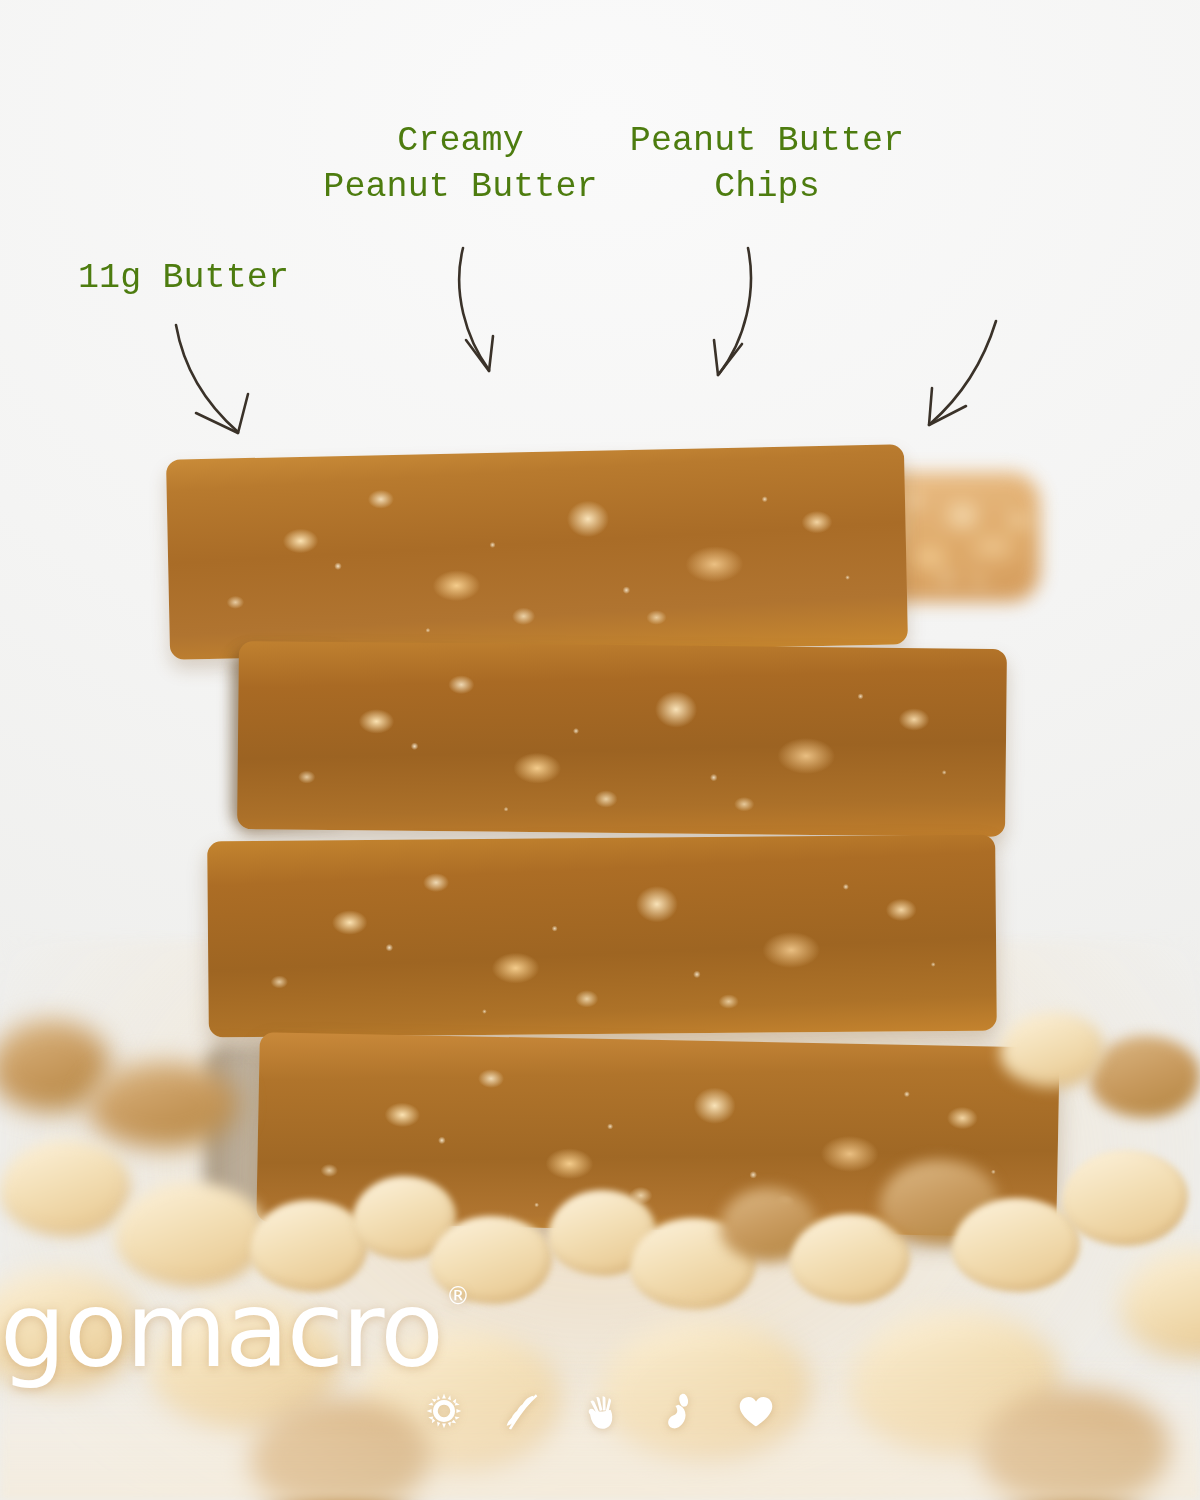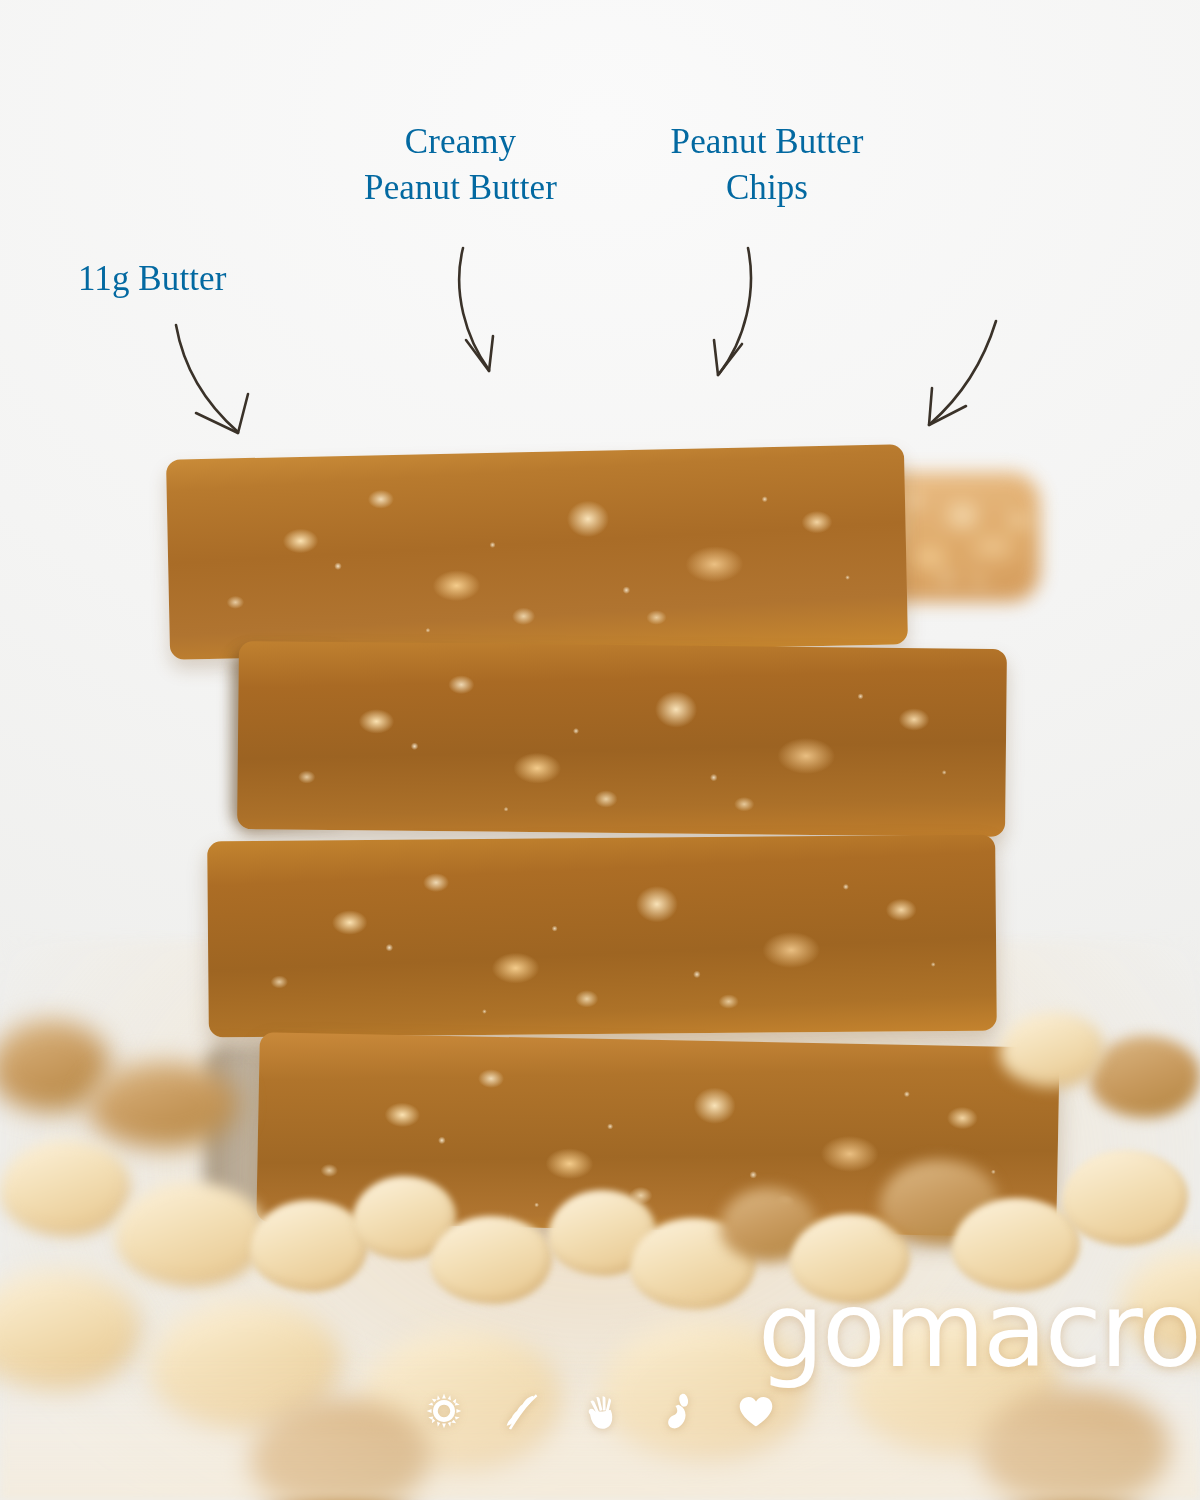--- a/index.html
+++ b/index.html
@@ -31,26 +31,26 @@
     top: 940px;
     height: 560px;
     background:
       radial-gradient(70% 100% at 50% 40%, rgba(238,206,160,0.55) 0%, rgba(244,226,196,0.35) 45%, rgba(247,243,236,0.05) 80%);
     filter: blur(6px);
   }
 
   
   .label {
     position: absolute;
-    color: #0369a1;
+    color: #4d7c0f;
     font-weight: 400;
     letter-spacing: 0.1px;
     line-height: 1.30;
     white-space: pre-line;
-    font-family: Liberation Serif, serif;
+    font-family: Liberation Mono, monospace;
   }
   .label-1 { left: 78px;  top: 256px; font-size: 35px; }
   .label-2 { left: 318px; top: 119px; font-size: 35px; text-align: center; width: 285px; }
   .label-3 { left: 622px; top: 119px; font-size: 35px; text-align: center; width: 290px; }
   .label-4 { left: 850px; top: 256px; font-size: 35px; }
 
   .arrow-layer { position: absolute; inset: 0; pointer-events: none; }
 
   
   .stack { position: absolute; left: 0; top: 0; width: 1200px; height: 1500px; }
@@ -148,21 +148,21 @@
   }
   .nut.blur1 { filter: blur(3px); }
   .nut.blur2 { filter: blur(7px); }
   .nut.blur3 { filter: blur(13px); }
 
   
   .logo-wrap {
     position: absolute;
     left: 0; right: 0;
     top: 1278px;
-    text-align: right;
+    text-align: left;
   }
   .logo-word {
     position: relative;
     display: inline-block;
     color: #ffffff;
     font-size: 104px;
     line-height: 1;
     font-weight: 400;
     letter-spacing: -2px;
     font-family: "DejaVu Sans", sans-serif;

